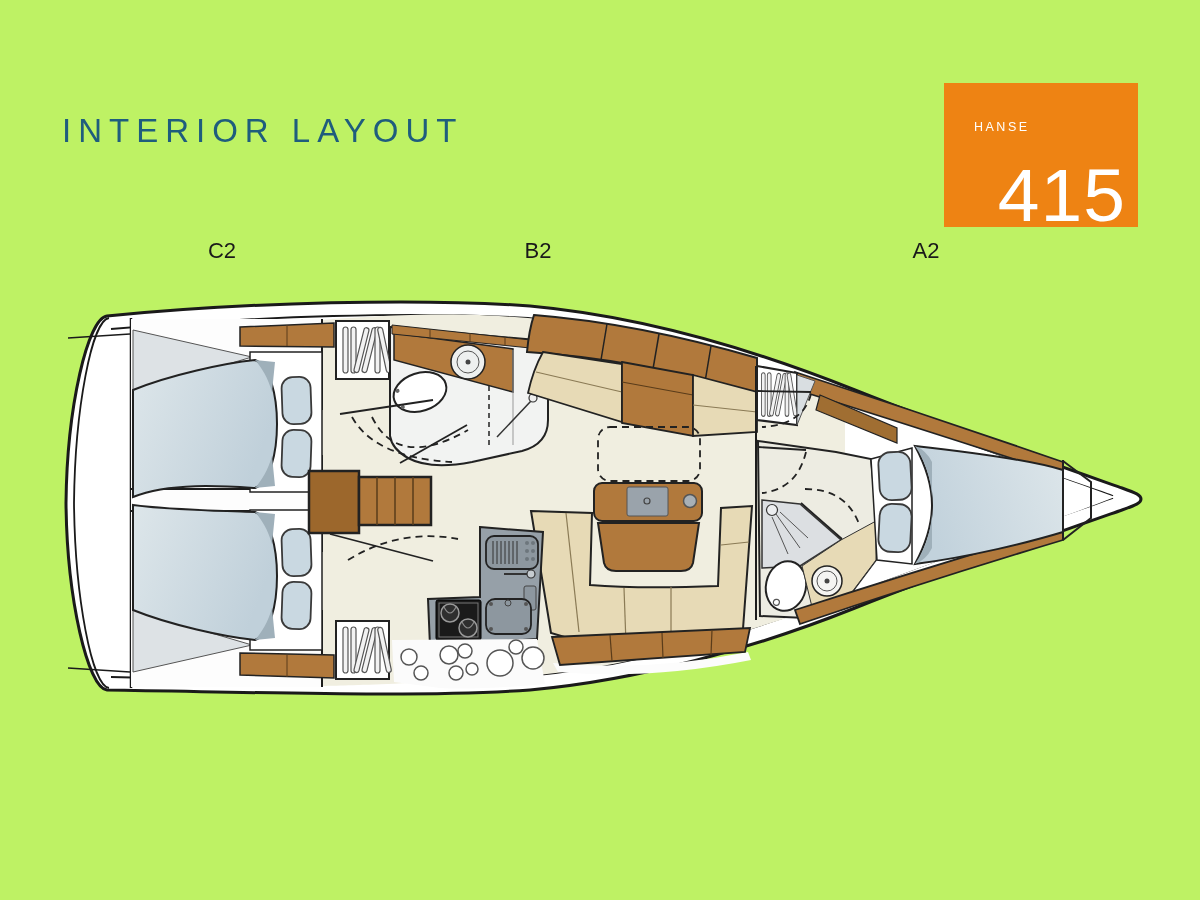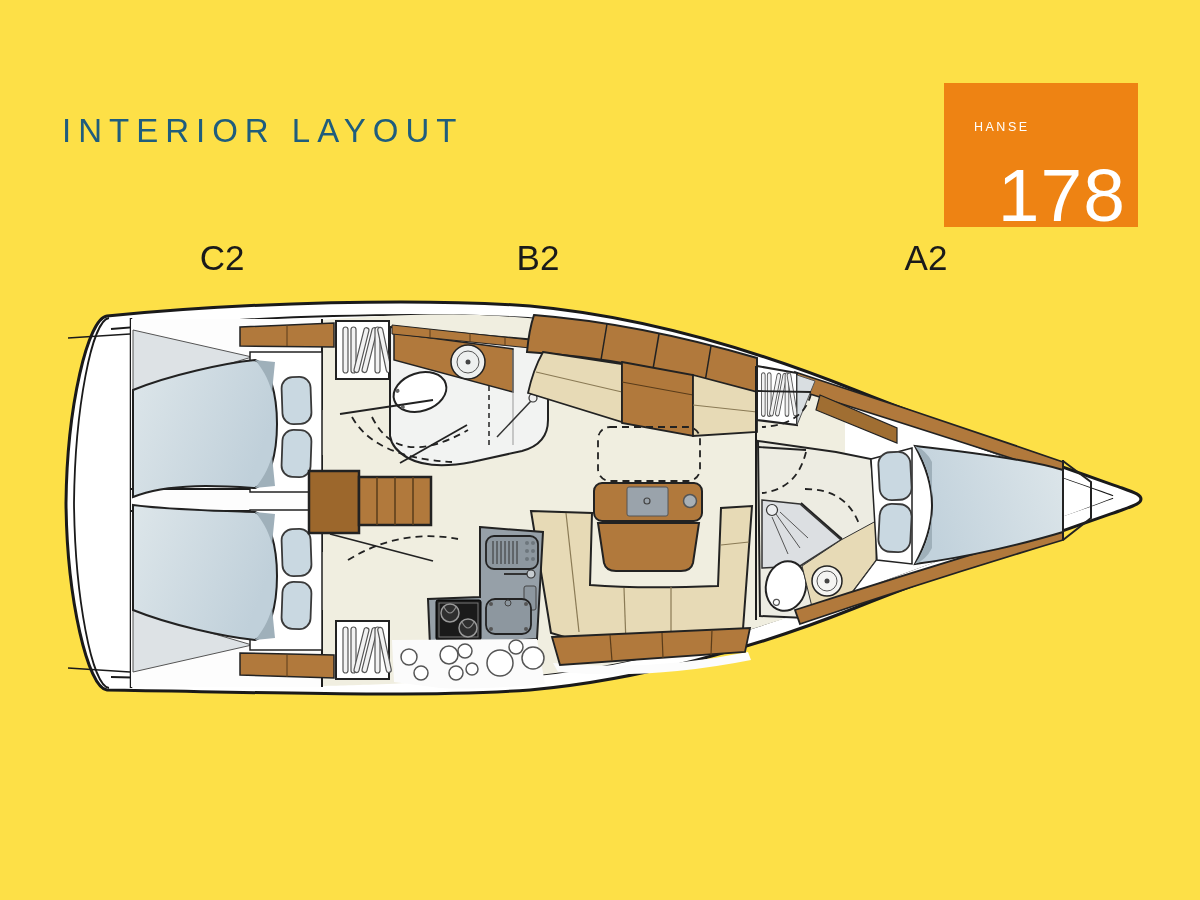--- a/index.html
+++ b/index.html
@@ -1,39 +1,39 @@
 <!DOCTYPE html>
 <html style="--c-title: #1F5D7D; --c-badge-bg: #EE8313; --c-badge-text: #FFFFFF; --c-label-text: #1A1A1A; --c-wood: #B1793C; --c-upholstery-beige: #E7DAB6; --c-mattress-blue: #C9D8E1; --c-counter-grey: #96A0A8; --c-floor-cream: #F0EEE0; --c-outline: #1C1C1C;"><head>
 <meta charset="utf-8">
 <style>
   html,body{margin:0;padding:0;background:#fff;}
   .stage{
     position:relative;width:1200px;height:900px;overflow:hidden;
-    background:#fde047;font-family:"Liberation Sans",sans-serif;
+    background:#bef264;font-family:"Liberation Sans",sans-serif;
   }
   .page-title{
     position:absolute;left:62px;top:112px;margin:0;
     font-size:33px;font-weight:500;letter-spacing:7px;
     color:var(--c-title,#1f5d7d);
   }
   .badge{
     position:absolute;left:944px;top:83px;width:194px;height:144px;
     background:var(--c-badge-bg,#ee8313);color:var(--c-badge-text,#fff);
   }
   .badge-brand{
     position:absolute;left:30px;top:37px;
     font-size:12.5px;letter-spacing:2.5px;font-weight:400;
   }
   .badge-model{
     position:absolute;right:12px;bottom:-6px;
     font-size:75px;font-weight:300;line-height:1;letter-spacing:1px;
   }
   .plan-label{
     position:absolute;top:238px;width:60px;text-align:center;
-    font-size:35px;font-weight:500;color:var(--c-label-text,#1a1a1a);
+    font-size:22px;font-weight:500;color:var(--c-label-text,#1a1a1a);
   }
   .lbl-c2{left:192px;} .lbl-b2{left:508px;} .lbl-a2{left:896px;}
   svg.boat{position:absolute;left:0;top:0;}
   
   .wood{fill:var(--c-wood,#b1793c);}
   .wood-d{fill:#a06e32;}
   .beige{fill:var(--c-upholstery-beige,#e7dab6);}
   .pillow{fill:var(--c-mattress-blue,#c9d8e1);}
   .greyc{fill:var(--c-counter-grey,#96a0a8);}
   .cream{fill:var(--c-floor-cream,#f0eee0);}
@@ -44,21 +44,21 @@
 </style>
 </head>
 <body>
 
 <div class="stage">
 
   <h1 class="page-title">INTERIOR LAYOUT</h1>
 
   <div class="badge">
     <span class="badge-brand">HANSE</span>
-    <span class="badge-model">178</span>
+    <span class="badge-model">415</span>
   </div>
 
   <span class="plan-label lbl-c2">C2</span>
   <span class="plan-label lbl-b2">B2</span>
   <span class="plan-label lbl-a2">A2</span>
 
   <svg class="boat" width="1200" height="900" viewBox="0 0 1200 900">
     <defs>
       <linearGradient id="gradBed" x1="0" y1="0" x2="1" y2="0.35">
         <stop offset="0" stop-color="#dde6ea"></stop>

